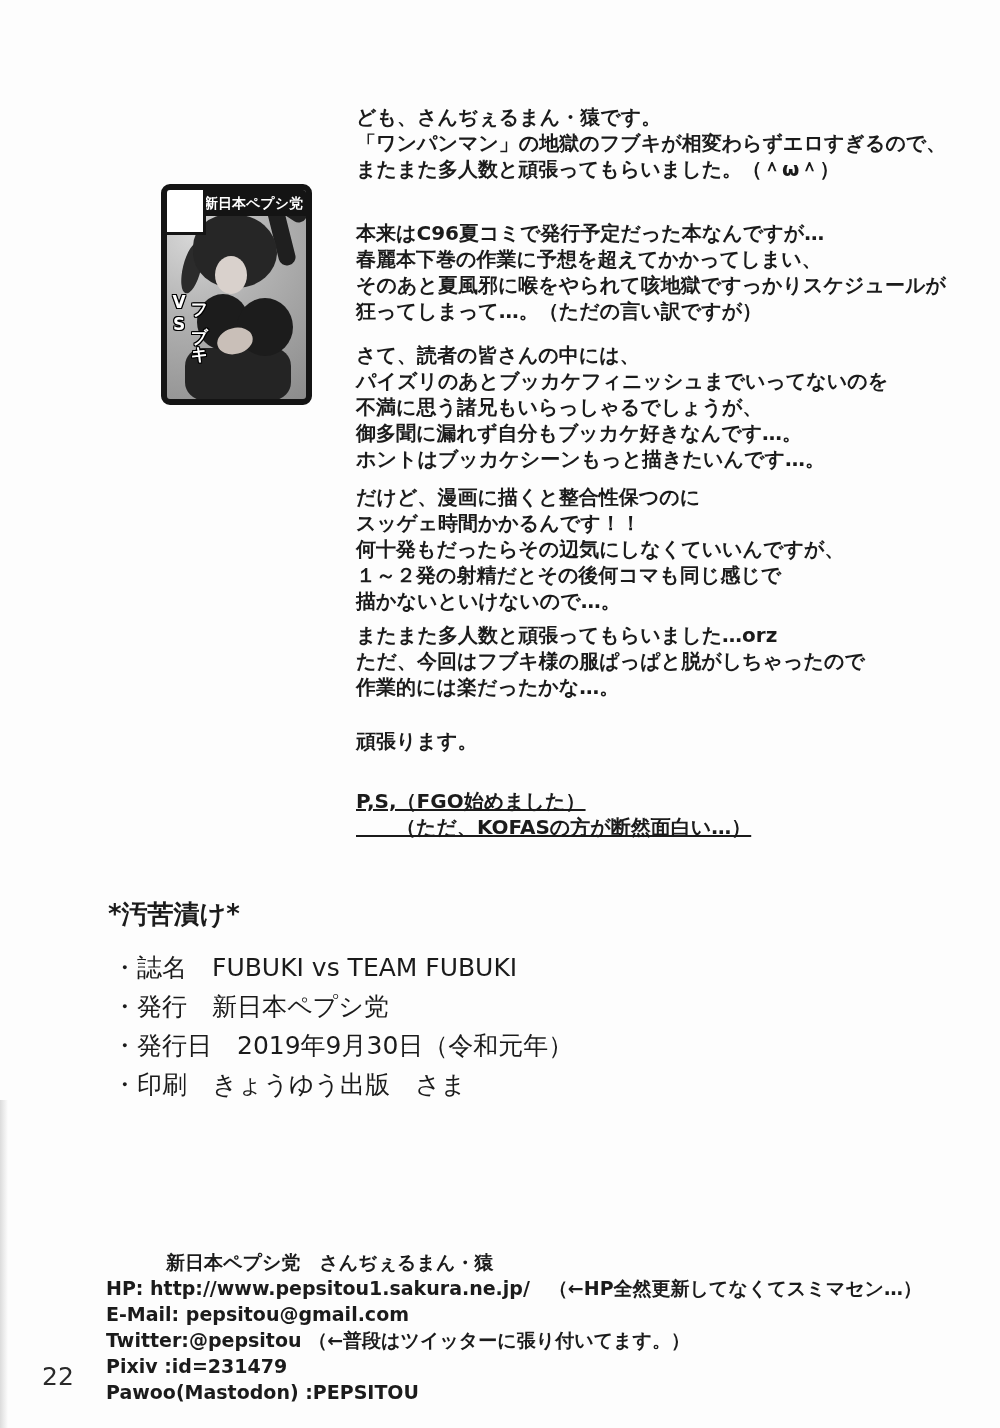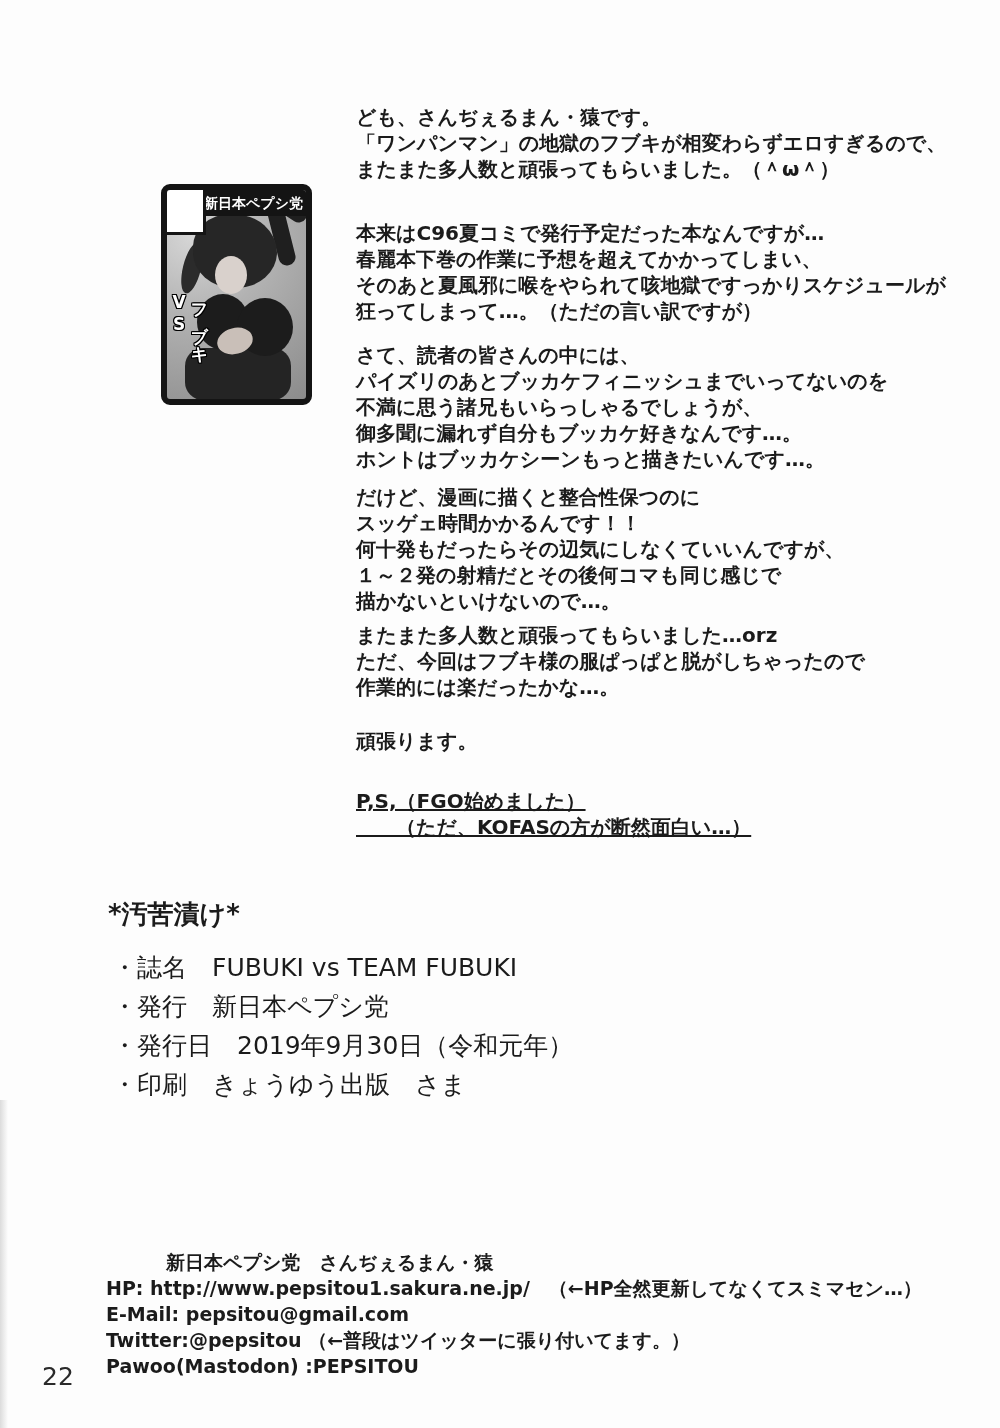--- a/index.html
+++ b/index.html
@@ -161,18 +161,19 @@
     <div>・発行　新日本ペプシ党</div>
     <div>・発行日　2019年9月30日（令和元年）</div>
     <div>・印刷　きょうゆう出版　さま</div>
   </div>
 
   <div class="contact">
     <div class="line-0">新日本ペプシ党　さんぢぇるまん・猿</div>
     <div>HP: http://www.pepsitou1.sakura.ne.jp/　（←HP全然更新してなくてスミマセン…）</div>
     <div>E-Mail: pepsitou@gmail.com</div>
     <div>Twitter:@pepsitou （←普段はツイッターに張り付いてます。）</div>
+    <div>Pixiv :id=231479</div>
     <div>Pawoo(Mastodon) :PEPSITOU</div>
   </div>
 
   <div class="page-number">22</div>
 
 </div>
 
 </body></html>

